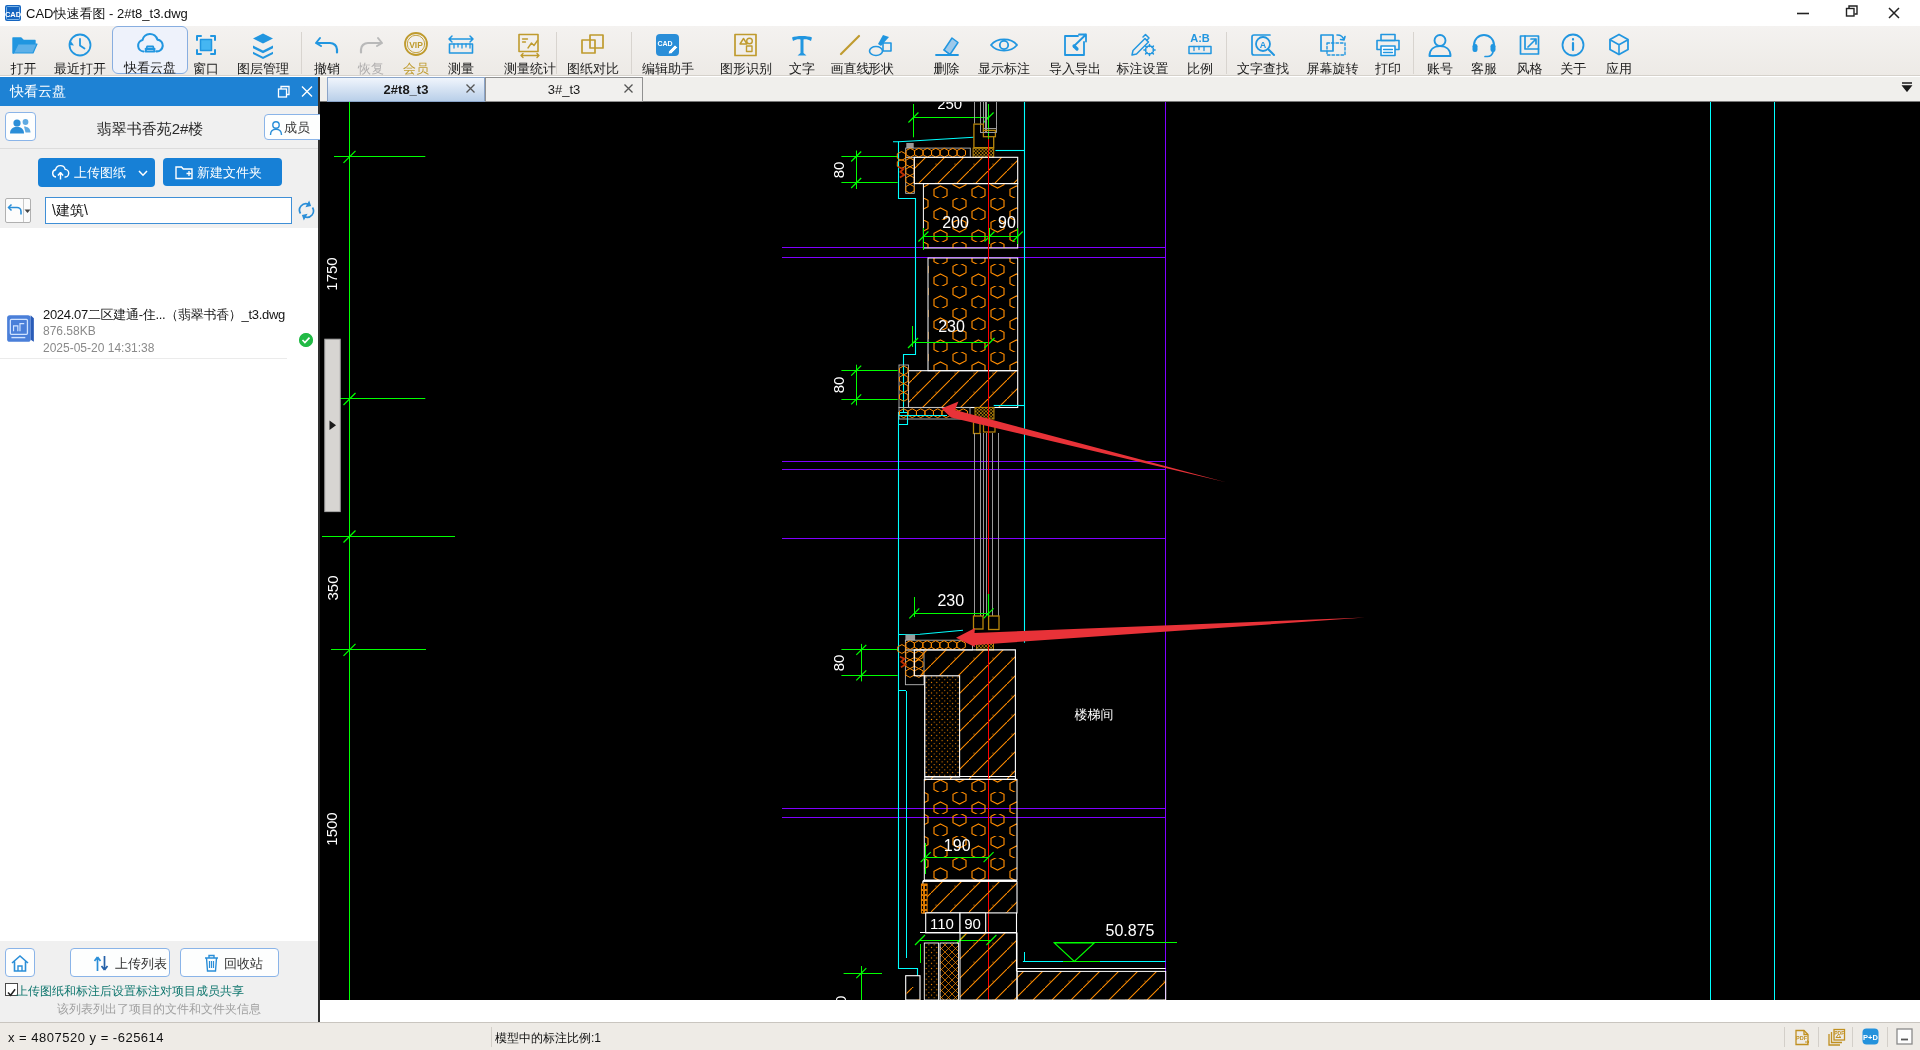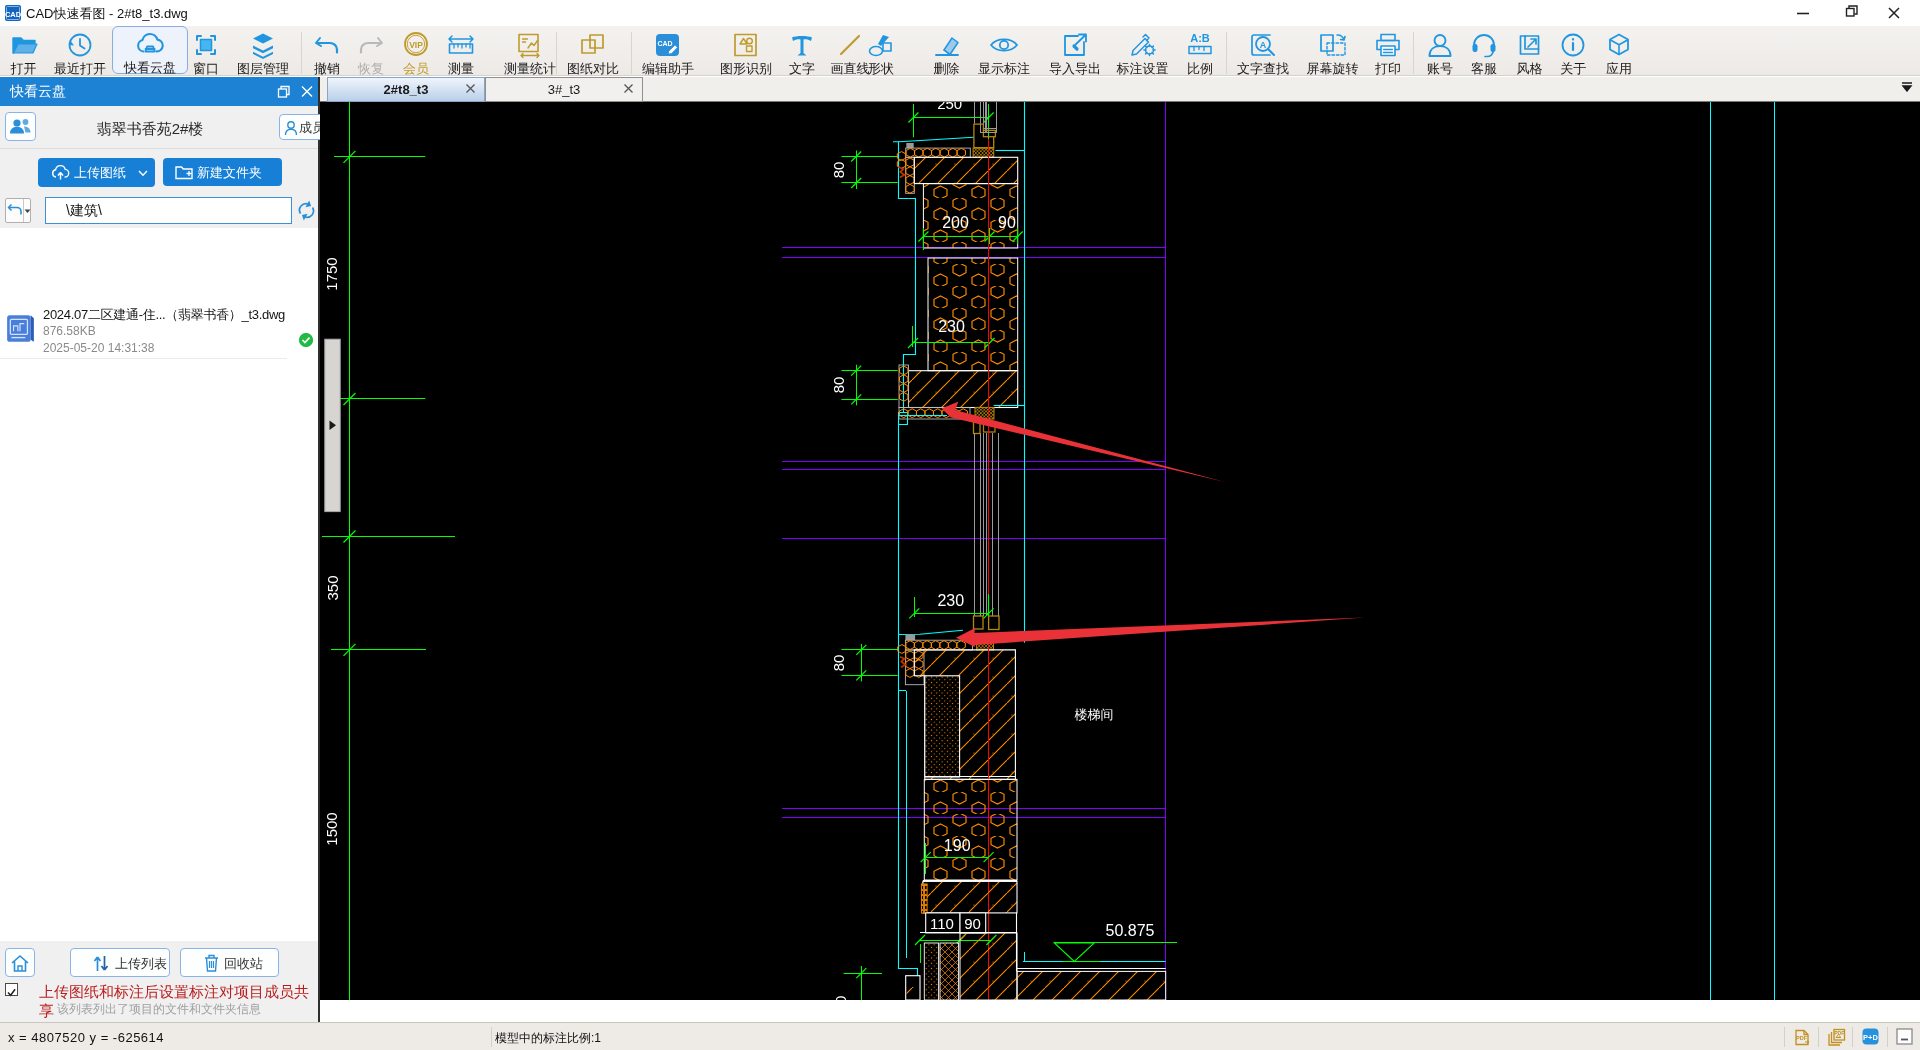--- a/index.html
+++ b/index.html
@@ -300,21 +300,21 @@
   <svg width="29" height="27" viewBox="0 0 29 27">
           <g fill="#2a8ed8">
             <circle cx="11" cy="10" r="3.6"></circle>
             <path d="M4 20.5 c0-4.5 3-6.8 7-6.8 s7 2.3 7 6.8 Z"></path>
             <circle cx="19.5" cy="9" r="2.9" opacity=".75"></circle>
             <path d="M18 13.4 c3.5 0 6.5 2 6.5 6.1 h-5" opacity=".75"></path>
           </g>
         </svg>
  </div>
  <div class="abs" style="left:60px;top:43px;width:180px;text-align:center;font-size:15px;color:#2b2b2b">翡翠书香苑2#楼</div>
- <div class="pbtn" style="left:279px;top:37px;width:69px;height:26px;font-size:13px;color:#333">
+ <div class="pbtn" style="left:264px;top:37px;width:69px;height:26px;font-size:13px;color:#333">
   <svg style="position:absolute;left:4px;top:5px" width="14" height="16" viewBox="0 0 14 16">
           <circle cx="7" cy="5" r="3.2" fill="none" stroke="#2a8ed8" stroke-width="1.4"></circle>
           <path d="M1.5 15 c0-4 2.5-5.8 5.5-5.8 s5.5 1.8 5.5 5.8" fill="none" stroke="#2a8ed8" stroke-width="1.4"></path>
         </svg>
   <span style="position:absolute;left:19px;top:4px">成员</span>
  </div>
  <div class="abs" style="left:0;top:71px;width:318px;height:1px;background:#dcdcdc"></div>
  <div class="bluebtn" style="left:38px;top:81px;width:117px;height:29px">
   <svg style="position:absolute;left:13px;top:6px" width="19" height="17" viewBox="0 0 19 17">
           <path d="M5 13 a3.7 3.7 0 0 1 -.4 -7.3 a4.9 4.9 0 0 1 9.6 -.3 a3.4 3.4 0 0 1 -.6 7.6" fill="none" stroke="#fff" stroke-width="1.4"></path>
@@ -335,21 +335,21 @@
  <div class="abs" style="left:5px;top:121px;width:26px;height:25px;background:#fcfcfc;border:1px solid #b0b0b0;border-radius:2px">
   <svg width="16" height="14" style="position:absolute;left:1px;top:4px" viewBox="0 0 16 14">
           <path d="M4.5 1.5 L1.5 4.5 l3 3" fill="none" stroke="#2a8ed8" stroke-width="1.5"></path>
           <path d="M2 4.5 h8 a4 4 0 0 1 4 4 v3" fill="none" stroke="#2a8ed8" stroke-width="1.6"></path>
         </svg>
   <div style="position:absolute;left:17px;top:0;width:1px;height:23px;background:#c8c8c8"></div>
   <svg width="7" height="5" style="position:absolute;left:18px;top:10px">
           <path d="M0.5 0.5 l3 3.4 3 -3.4" fill="#444" stroke="none"></path>
         </svg>
  </div>
- <div class="abs" style="left:45px;top:120px;width:247px;height:27px;background:#fff;border:1px solid #3f8fd6;font-size:14px;color:#111;line-height:25px;padding-left:20px">\建筑\</div>
+ <div class="abs" style="left:45px;top:120px;width:247px;height:27px;background:#fff;border:1px solid #3f8fd6;font-size:14px;color:#111;line-height:25px;padding-left:6px">\建筑\</div>
  <svg class="abs" style="left:296px;top:123px" width="21" height="21" viewBox="0 0 21 21">
         <g fill="none" stroke="#2a8ed8" stroke-width="1.7">
           <path d="M4.5 13.5 a6.5 6.5 0 0 1 .5 -7.5 a6.5 6.5 0 0 1 8 -1.5"></path>
           <path d="M16.5 7.5 a6.5 6.5 0 0 1 -.5 7.5 a6.5 6.5 0 0 1 -8 1.5"></path>
           <path d="M13 2.5 l1 2.8 -2.9 .7 Z" fill="#2a8ed8"></path>
           <path d="M8 18.5 l-1 -2.8 2.9 -.7 Z" fill="#2a8ed8"></path>
         </g>
       </svg>
  <div id="flist" class="abs">
   <div class="fitem abs" style="left:0;top:66px;width:287px;height:65px;background:#fff;border-bottom:1px solid #ebebeb">
@@ -387,21 +387,21 @@
           <path d="M1 4 h13 M5 4 V1.5 h5 V4 M2.5 4 l1 13 h8 l1 -13" fill="none" stroke="#2a8ed8" stroke-width="1.4"></path>
           <path d="M5.5 7 v7 M7.5 7 v7 M9.5 7 v7" stroke="#2a8ed8" stroke-width="1.2"></path>
         </svg>
   <span style="position:absolute;left:43px;top:6px">回收站</span>
  </div>
  <div class="abs" style="left:5px;top:906px;width:13px;height:13px;background:#fff;border:1.5px solid #4a4a4a">
   <svg width="11" height="11">
           <path d="M2 5.5 l2.6 2.8 4.5 -6" stroke="#222" stroke-width="1.5" fill="none"></path>
         </svg>
  </div>
- <div class="abs" style="left:39px;top:906px;font-size:15px;color:#b91c1c">上传图纸和标注后设置标注对项目成员共享</div>
+ <div class="abs" style="left:16px;top:906px;font-size:12px;color:#0f766e">上传图纸和标注后设置标注对项目成员共享</div>
  <div class="abs" style="left:0;top:924px;width:318px;text-align:center;font-size:12px;color:#a0a0a0">该列表列出了项目的文件和文件夹信息</div>
 </div>
 <div class="abs" id="tabbar">
  <div class="dtab" style="left:7px;height:25px;width:158px;background:linear-gradient(#f0f5fc,#b9cfe9);border:1px solid #8aa4c8;font-weight:bold;line-height:23px">2#t8_t3
   <svg style="position:absolute;right:9px;top:6px" width="9" height="9">
           <path d="M0.5 0.5 L8.5 8.5 M8.5 0.5 L0.5 8.5" stroke="#555" stroke-width="1.3"></path>
         </svg></div>
  <div class="dtab" style="left:165px;width:158px;height:25px;background:#f1f0ee;border:1px solid #909090;line-height:23px">3#_t3
   <svg style="position:absolute;right:9px;top:6px" width="9" height="9">
           <path d="M0.5 0.5 L8.5 8.5 M8.5 0.5 L0.5 8.5" stroke="#555" stroke-width="1.3"></path>

